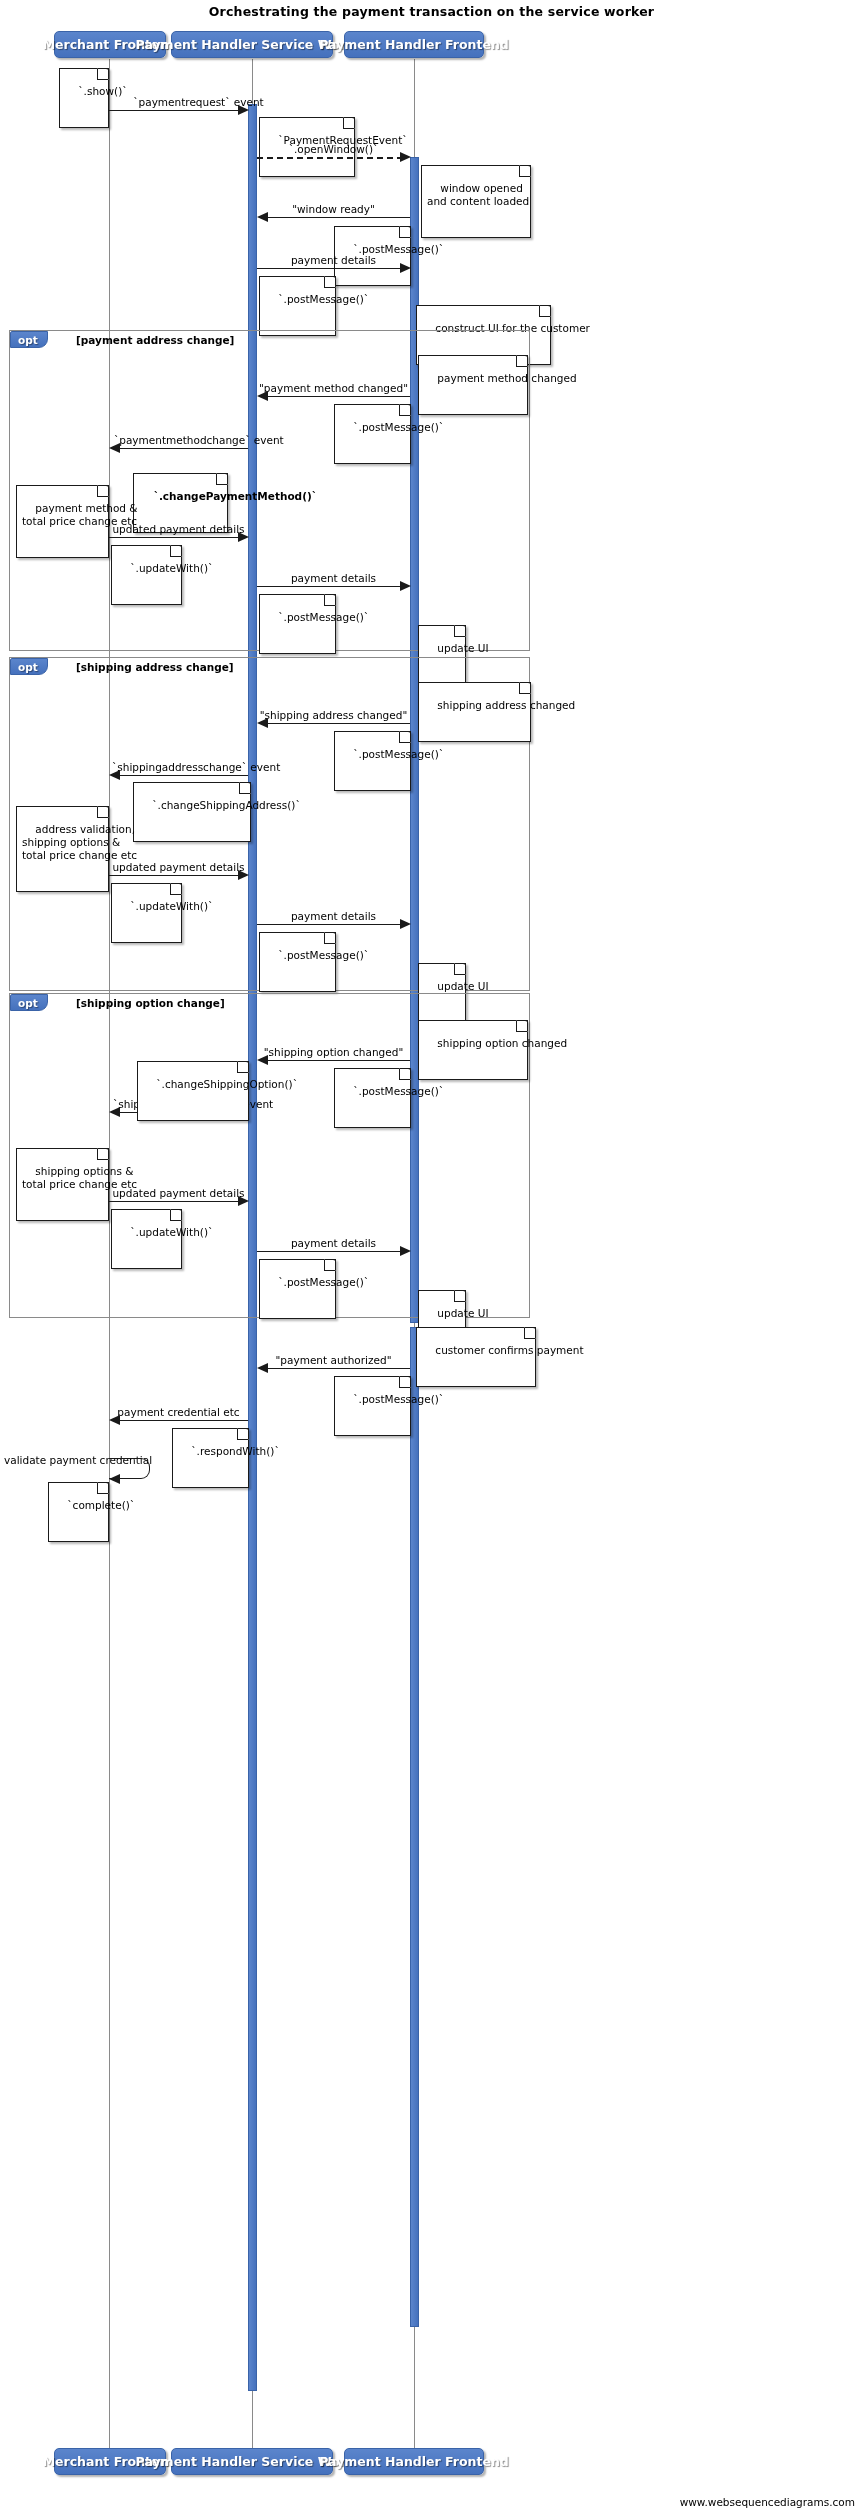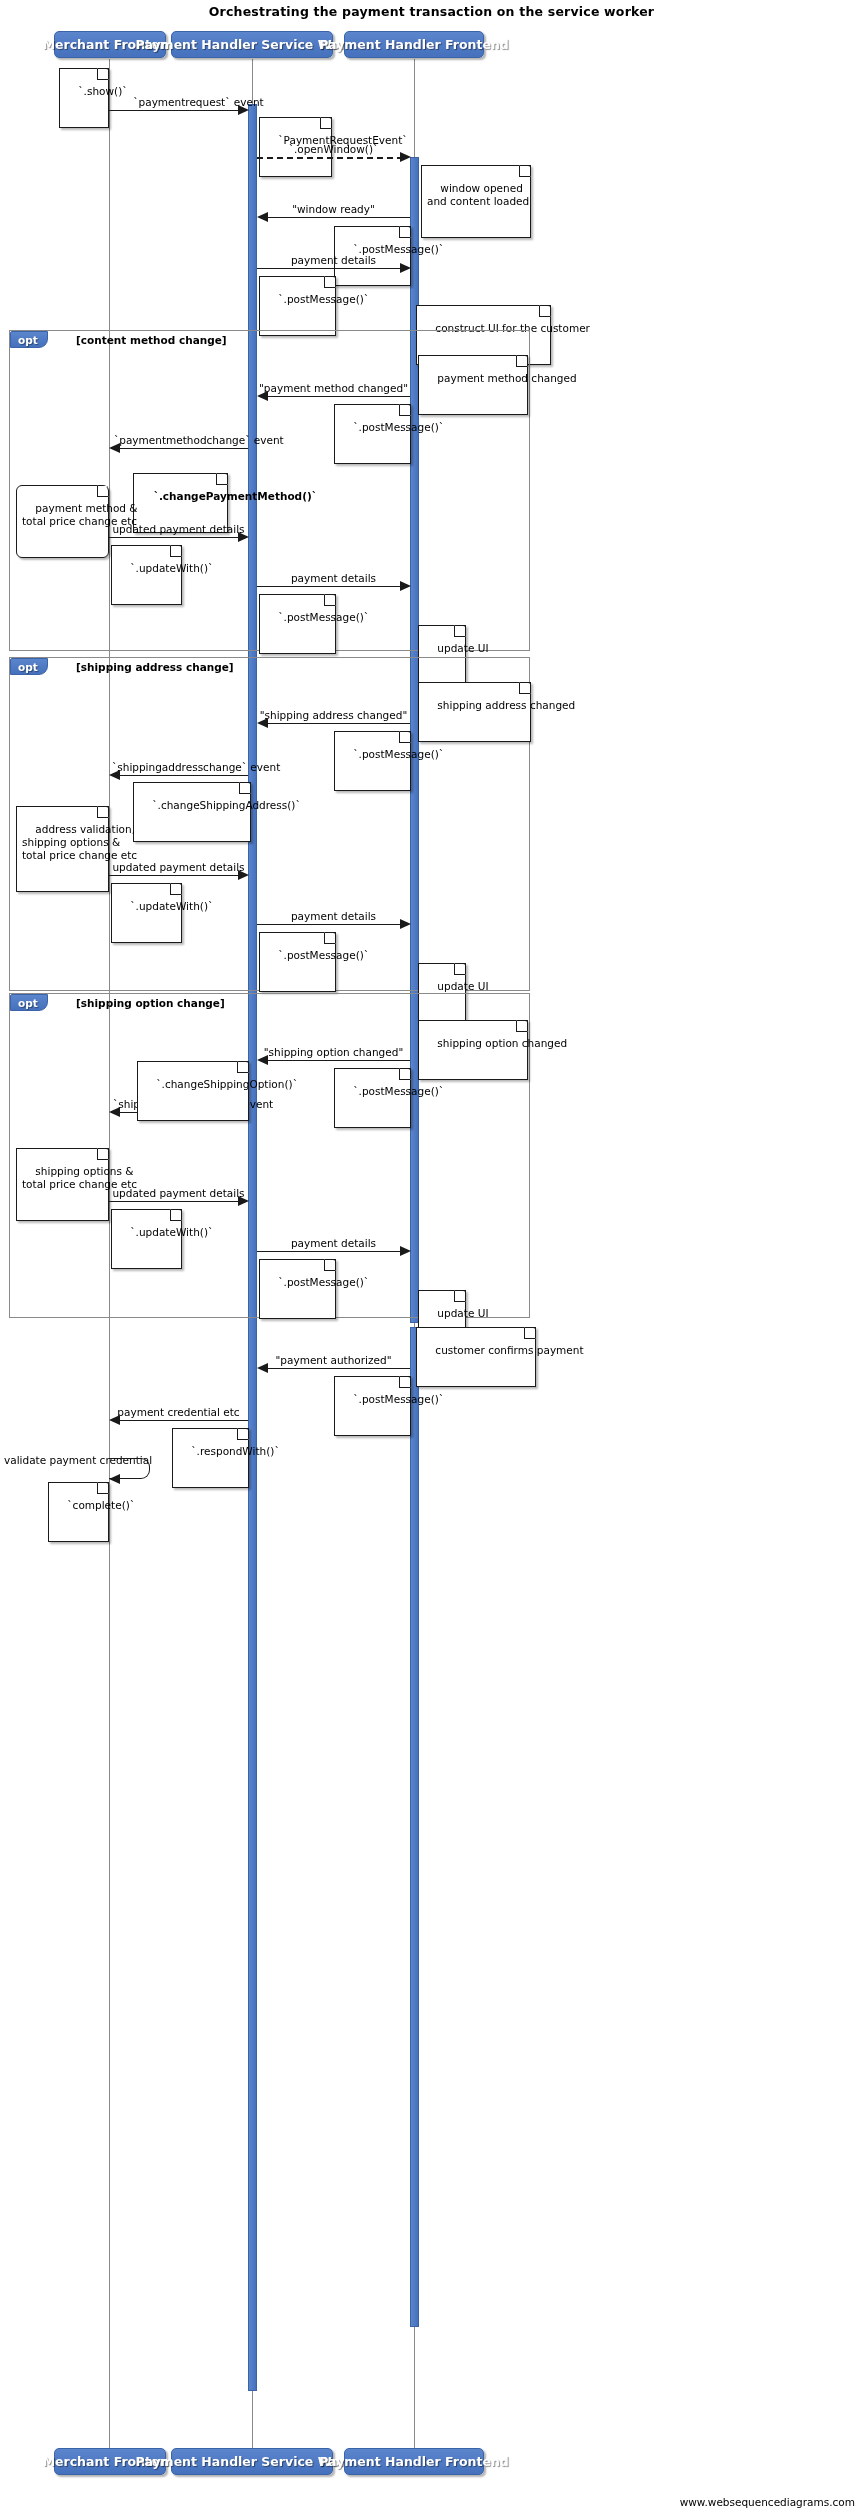--- a/index.html
+++ b/index.html
@@ -166,21 +166,21 @@
 
   <div class="note" style="left:59px; top:68px; width:50px;">
     <span>`.show()`</span>
     <span class="fold"><i></i><u></u></span>
   </div>
 
   <div class="msglabel" style="left:109px; top:96px; width:139px;padding-left:20px;">`paymentrequest` event</div>
   <div class="msg" style="left:109px; top:110px; width:132px;"></div>
   <div class="arrowhead right" style="left:238px; top:105px;"></div>
 
-  <div class="note" style="left:259px; top:117px; width:73px;">
+  <div class="note" style="left:259px; top:117px; width:96px;">
     <span>`PaymentRequestEvent`</span>
     <span class="fold"><i></i><u></u></span>
   </div>
 
   <div class="msglabel" style="left:257px; top:143px; width:153px;">`.openWindow()`</div>
   <div class="msg dashed" style="left:257px; top:157px; width:146px;"></div>
   <div class="arrowhead right" style="left:400px; top:152px;"></div>
 
   <div class="note" style="left:421px; top:165px; width:110px;">
     <span>window opened
@@ -206,21 +206,21 @@
     <span class="fold"><i></i><u></u></span>
   </div>
 
   <div class="note" style="left:416px; top:305px; width:135px;">
     <span>construct UI for the customer</span>
     <span class="fold"><i></i><u></u></span>
   </div>
 
   <div class="fragment" style="left:9px; top:330px; width:521px; height:321px;"></div>
   <div class="fragtab" style="left:10px; top:331px; width:38px;">opt</div>
-  <div class="fragcond" style="left:76px; top:334px;">[content method change]</div>
+  <div class="fragcond" style="left:76px; top:334px;">[payment address change]</div>
 
   <div class="note" style="left:418px; top:355px; width:110px;">
     <span>payment method changed</span>
     <span class="fold"><i></i><u></u></span>
   </div>
 
   <div class="msglabel" style="left:257px; top:382px; width:153px;">"payment method changed"</div>
   <div class="msg" style="left:268px; top:396px; width:142px;"></div>
   <div class="arrowhead left" style="left:257px; top:391px;"></div>
 
@@ -231,21 +231,21 @@
 
   <div class="msglabel" style="left:114px; top:434px; width:134px;">`paymentmethodchange` event</div>
   <div class="msg" style="left:120px; top:448px; width:128px;"></div>
   <div class="arrowhead left" style="left:109px; top:443px;"></div>
 
   <div class="note" style="left:133px; top:473px; width:95px;font-weight:bold;">
     <span>`.changePaymentMethod()`</span>
     <span class="fold"><i></i><u></u></span>
   </div>
 
-  <div class="note" style="left:16px; top:485px; width:93px;border-radius:6px;">
+  <div class="note" style="left:16px; top:485px; width:93px;">
     <span>payment method &amp;
 total price change etc</span>
     <span class="fold"><i></i><u></u></span>
   </div>
 
   <div class="msglabel" style="left:109px; top:523px; width:139px;">updated payment details</div>
   <div class="msg" style="left:109px; top:537px; width:132px;"></div>
   <div class="arrowhead right" style="left:238px; top:532px;"></div>
 
   <div class="note" style="left:111px; top:545px; width:71px;">

